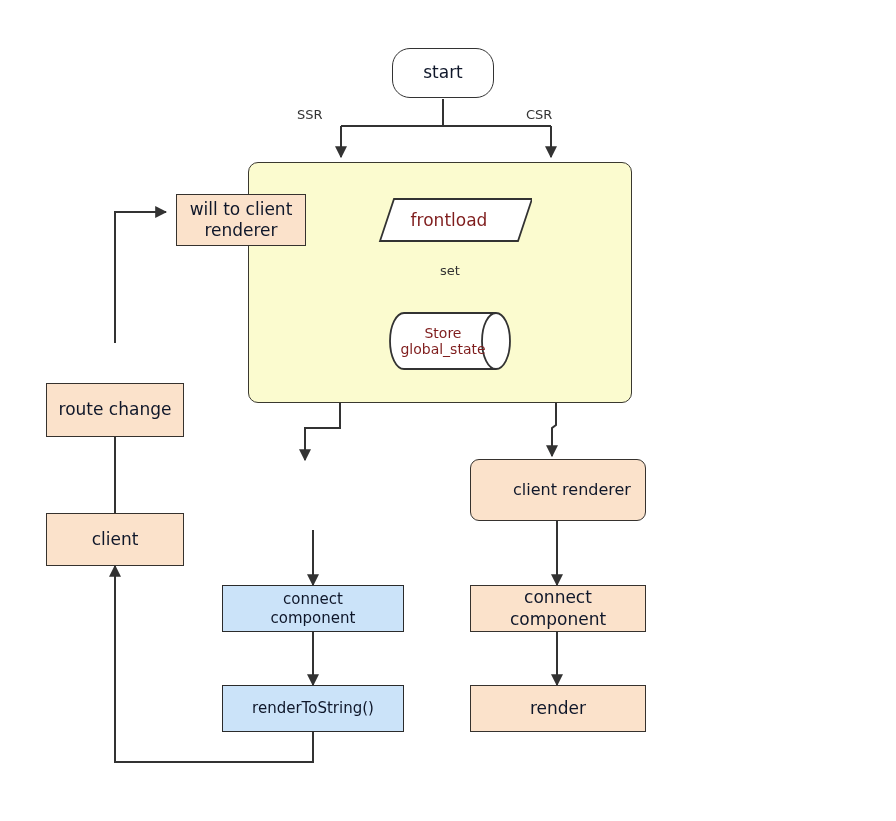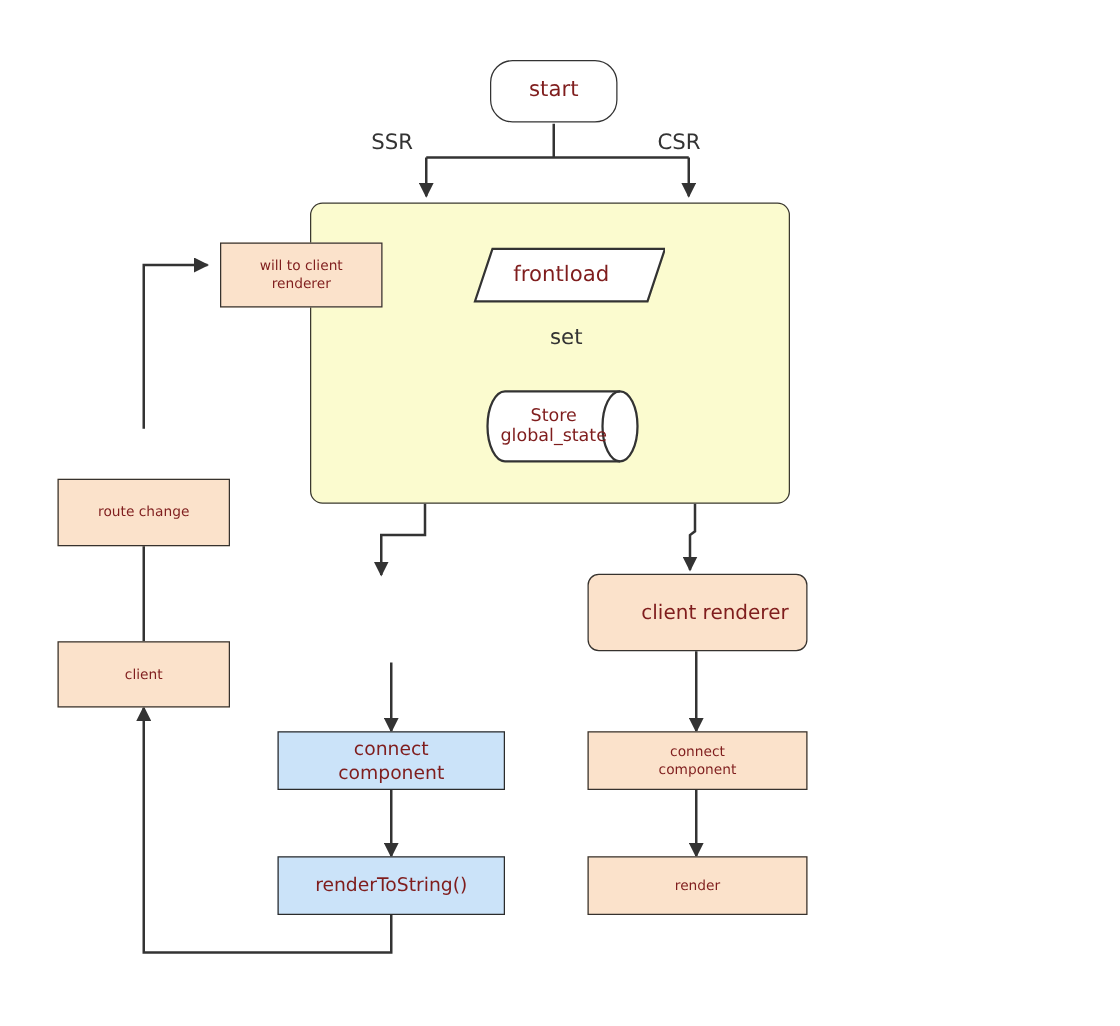--- a/index.html
+++ b/index.html
@@ -24,35 +24,35 @@
     width: 896px;
     height: 821px;
   }
   .node {
     position: absolute;
     box-sizing: border-box;
     display: flex;
     align-items: center;
     justify-content: center;
     text-align: center;
-    color: #7f1d1d;
+    color: #0f172a;
     line-height: 1.25;
     white-space: pre-line;
     z-index: 3;
   }
   .n-start {
     border: 1.6px solid #333333;
     background: #ffffff;
     border-radius: 18px;
     font-size: 17px;
   }
   .n-orange {
     border: 1.6px solid #36322e;
     background: #fbe2cb;
-    font-size: 11px;
+    font-size: 17px;
   }
   .n-orange-round {
     border: 1.6px solid #36322e;
     background: #fbe2cb;
     border-radius: 9px;
     font-size: 16px;
     padding-left: 28px;
   }
   .n-blue {
     border: 1.6px solid #2b2b2b;
@@ -65,21 +65,21 @@
     border-radius: 9px;
     font-size: 16px;
   }
   .n-group {
     border: 1.8px solid #3a382f;
     background: #fbfbcf;
     border-radius: 10px;
     z-index: 1;
   }
   .n-plain {
-    font-size: 17px;
+    font-size: 13px;
     color: #333333;
     background: transparent;
     z-index: 4;
   }
   .shape-holder {
     position: absolute;
     z-index: 3;
   }
   .shape-holder svg { display: block; }
   .shape-label {

